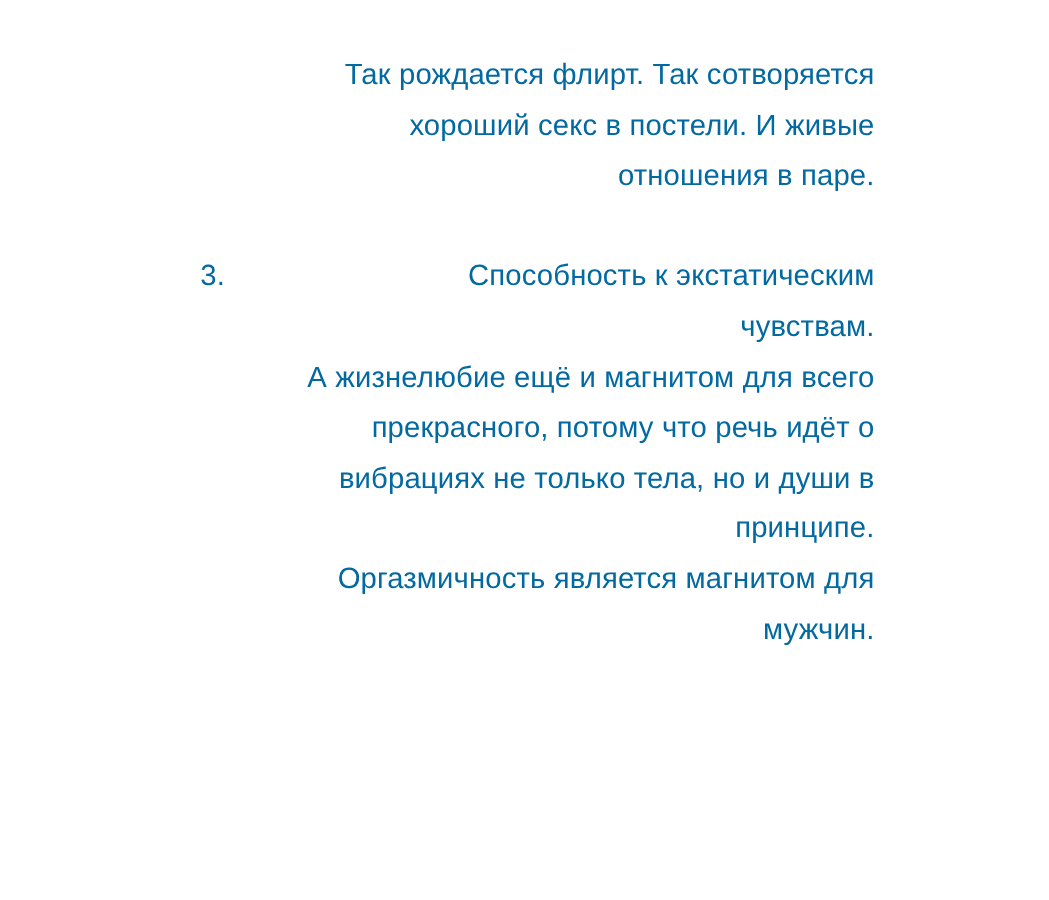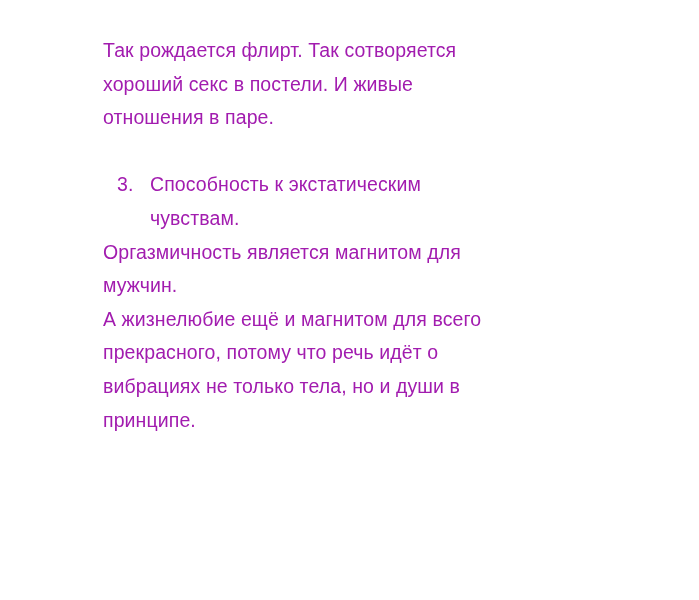--- a/index.html
+++ b/index.html
@@ -14,22 +14,23 @@
       position: relative;
     }
     .doc {
       position: absolute;
       left: 103px;
       top: 34px;
       width: 480px;
       font-family: "Liberation Sans", sans-serif;
       font-size: 19.5px;
       line-height: 33.6px;
-      color: #a21caf;
+      color: #0369a1;
       letter-spacing: 0.1px;
+      text-align: right;
     }
     .para {
       margin: 0;
       white-space: pre-line;
     }
     .gap {
       height: 33.6px;
     }
     .list-item {
       display: flex;
@@ -54,19 +55,19 @@
 отношения в паре.</p>
 
   <div class="gap"></div>
 
   <div class="list-item">
     <span class="list-num">3.</span>
     <span class="list-text">Способность к экстатическим
 чувствам.</span>
   </div>
 
-  <p class="para">Оргазмичность является магнитом для
-мужчин.</p>
   <p class="para">А жизнелюбие ещё и магнитом для всего
 прекрасного, потому что речь идёт о
 вибрациях не только тела, но и души в
 принципе.</p>
+  <p class="para">Оргазмичность является магнитом для
+мужчин.</p>
 </div>
 
 </body></html>

